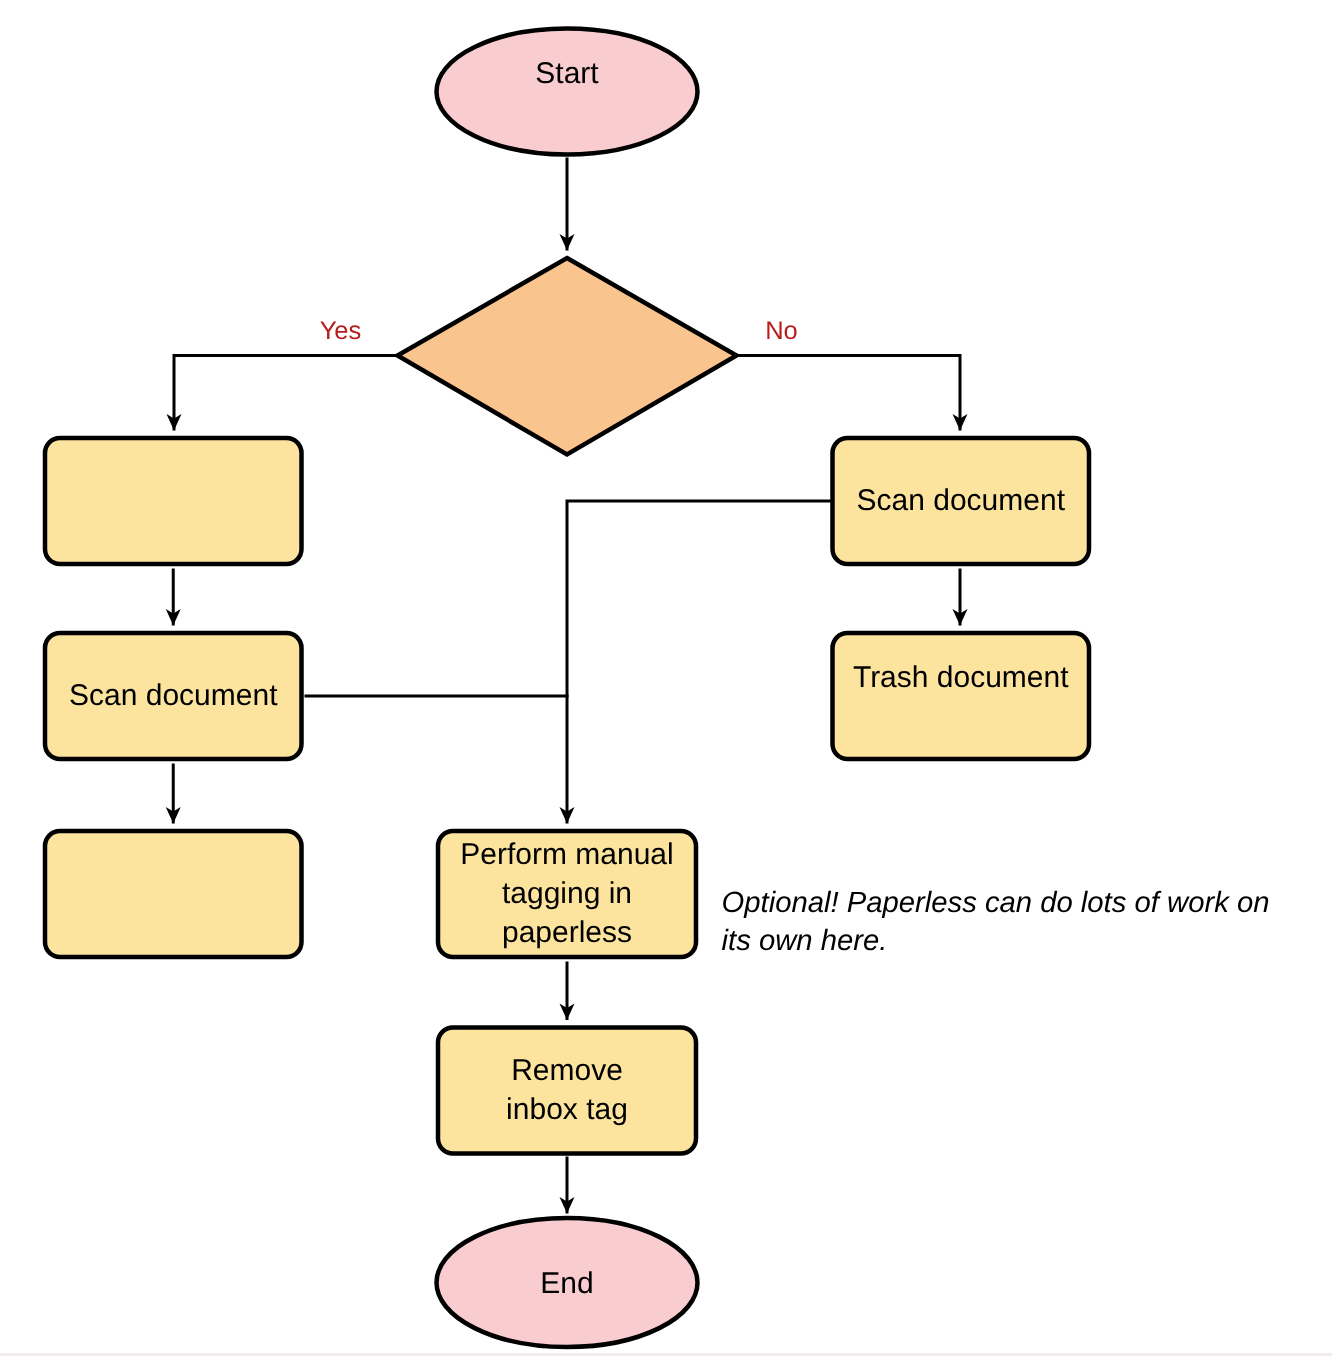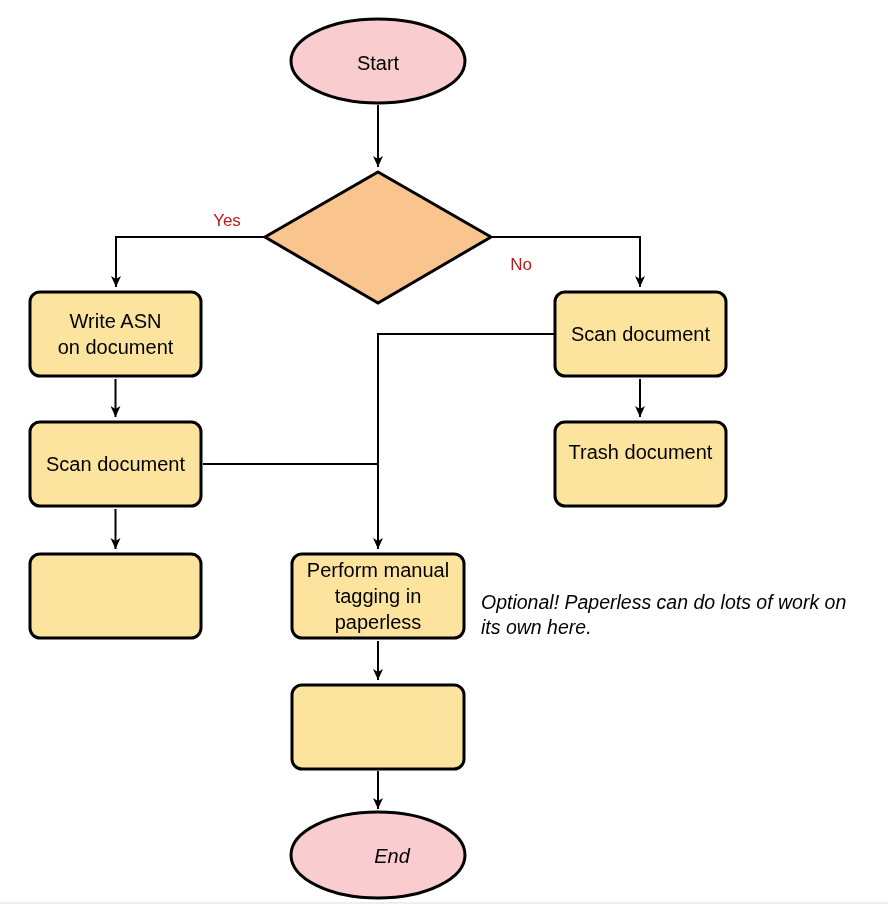--- a/index.html
+++ b/index.html
@@ -87,32 +87,32 @@
       <rect x="30" y="422" width="171" height="84" rx="10" fill="#FCE49E"></rect>
       <rect x="30" y="554" width="171" height="84" rx="10" fill="#FCE49E"></rect>
       <rect x="555" y="292" width="171" height="84" rx="10" fill="#FCE49E"></rect>
       <rect x="555" y="422" width="171" height="84" rx="10" fill="#FCE49E"></rect>
       <rect x="292" y="554" width="172" height="84" rx="10" fill="#FCE49E"></rect>
       <rect x="292" y="685" width="172" height="84" rx="10" fill="#FCE49E"></rect>
       <ellipse cx="378" cy="855" rx="87" ry="43" fill="#F9CDD0"></ellipse>
     </g>
   </svg>
 
-  <div class="label" style="left:290px; top:20px; width:176px; height:86px;">Start</div>
-  <div class="label" style="left:28px; top:290px; width:175px; height:88px;">Write ASN
-on document</div>
+  <div class="label" style="left:290px; top:6px; width:176px; height:86px;">Start</div>
   <div class="label" style="left:28px; top:420px; width:175px; height:88px;">Scan document</div>
   <div class="label" style="left:553px; top:290px; width:175px; height:88px;">Scan document</div>
   <div class="label" style="left:553px; top:420px; width:175px; height:64px;">Trash document</div>
   <div class="label" style="left:290px; top:552px; width:176px; height:88px;border-radius:25px;">Perform manual
 tagging in
 paperless</div>
-  <div class="label" style="left:304px; top:812px; width:176px; height:87px;font-style:italic;">End</div>
+  <div class="label" style="left:290px; top:683px; width:176px; height:88px;">Remove
+inbox tag</div>
+  <div class="label" style="left:290px; top:812px; width:176px; height:87px;">End</div>
 
   <div class="edge-label" style="left:203px; top:210px; width:48px; height:22px;">Yes</div>
-  <div class="edge-label" style="left:497px; top:210px; width:48px; height:22px;margin-top:44px;">No</div>
+  <div class="edge-label" style="left:497px; top:210px; width:48px; height:22px;">No</div>
 
   <div class="annotation">Optional! Paperless can do lots of work on
 its own here.</div>
 
   <div class="bottom-line"></div>
 
 </div>
 
 </body></html>

